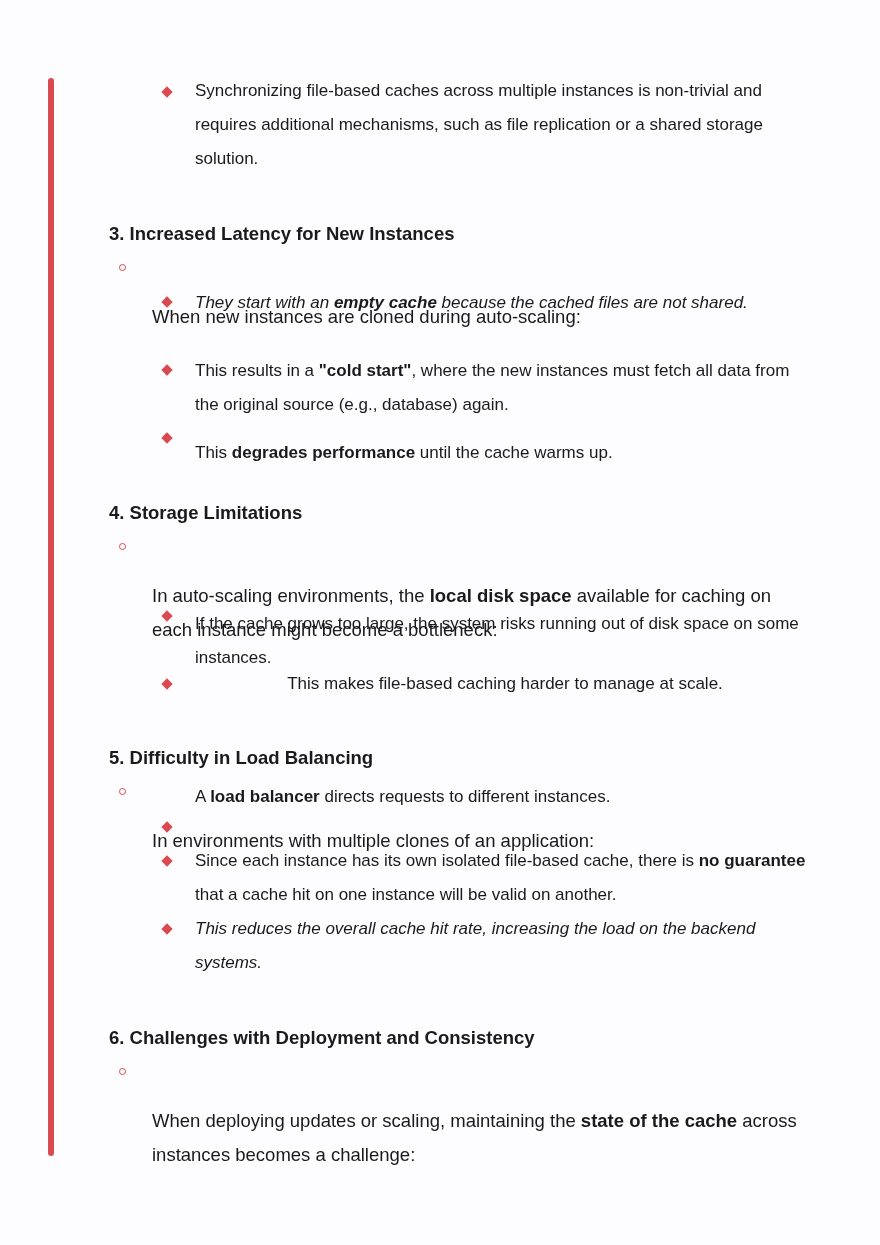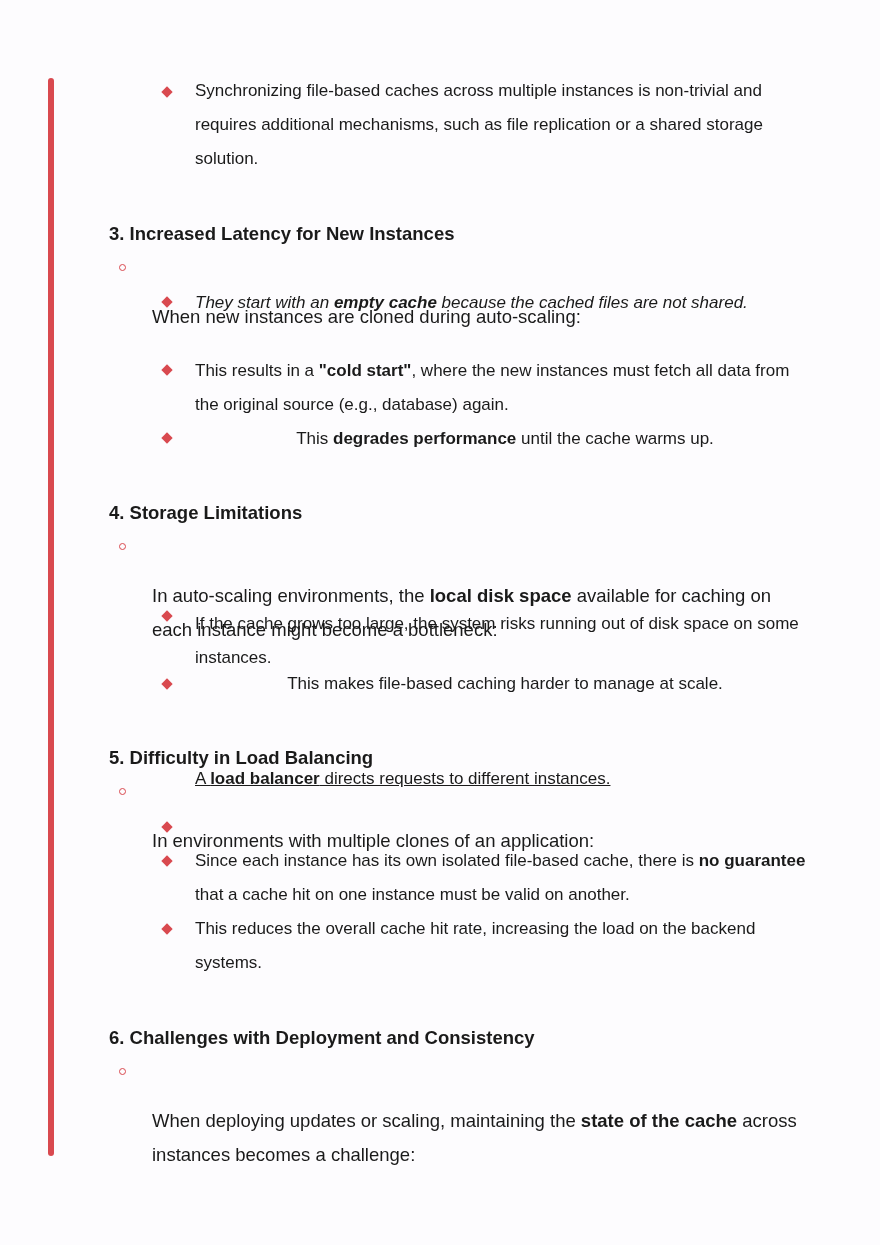--- a/index.html
+++ b/index.html
@@ -61,21 +61,21 @@
   <div class="l2" style="top:286px;font-style:italic;">
     <span>They start with an </span><b>empty cache</b><span> because the cached files are not shared.</span>
   </div>
 
   <span class="diamond" style="left:163px;top:366px;"></span>
   <div class="l2" style="top:354px;">
     <span>This results in a </span><b>"cold start"</b><span>, where the new instances must fetch all data from the original source (e.g., database) again.</span>
   </div>
 
   <span class="diamond" style="left:163px;top:434px;"></span>
-  <div class="l2" style="top:422px;text-align:center;">
+  <div class="l2" style="top:436px;">
     <span>This </span><b>degrades performance</b><span> until the cache warms up.</span>
   </div>
 
   <div class="heading" style="top:501px;">4. Storage Limitations</div>
   <span class="ring" style="left:119px;top:543px;"></span>
   <div class="l1" style="top:531px;">
     <span>In auto-scaling environments, the </span><b>local disk space</b><span> available for caching on each instance might become a bottleneck:</span>
   </div>
 
   <span class="diamond" style="left:163px;top:612px;"></span>
@@ -88,31 +88,31 @@
     <span>This makes file-based caching harder to manage at scale.</span>
   </div>
 
   <div class="heading" style="top:746px;">5. Difficulty in Load Balancing</div>
   <span class="ring" style="left:119px;top:788px;"></span>
   <div class="l1" style="top:776px;">
     <span>In environments with multiple clones of an application:</span>
   </div>
 
   <span class="diamond" style="left:163px;top:823px;"></span>
-  <div class="l2" style="top:762px;text-decoration:underline;">
+  <div class="l2" style="top:780px;">
     <span>A </span><b>load balancer</b><span> directs requests to different instances.</span>
   </div>
 
   <span class="diamond" style="left:163px;top:857px;"></span>
   <div class="l2" style="top:844px;">
-    <span>Since each instance has its own isolated file-based cache, there is </span><b>no guarantee</b><span> that a cache hit on one instance must be valid on another.</span>
+    <span>Since each instance has its own isolated file-based cache, there is </span><b>no guarantee</b><span> that a cache hit on one instance will be valid on another.</span>
   </div>
 
   <span class="diamond" style="left:163px;top:925px;"></span>
-  <div class="l2" style="top:912px;">
+  <div class="l2" style="top:912px;font-style:italic;">
     <span>This reduces the overall cache hit rate, increasing the load on the backend systems.</span>
   </div>
 
   <div class="heading" style="top:1026px;">6. Challenges with Deployment and Consistency</div>
   <span class="ring" style="left:119px;top:1068px;"></span>
   <div class="l1" style="top:1056px;">
     <span>When deploying updates or scaling, maintaining the </span><b>state of the cache</b><span> across instances becomes a challenge:</span>
   </div>
 
 </div>

